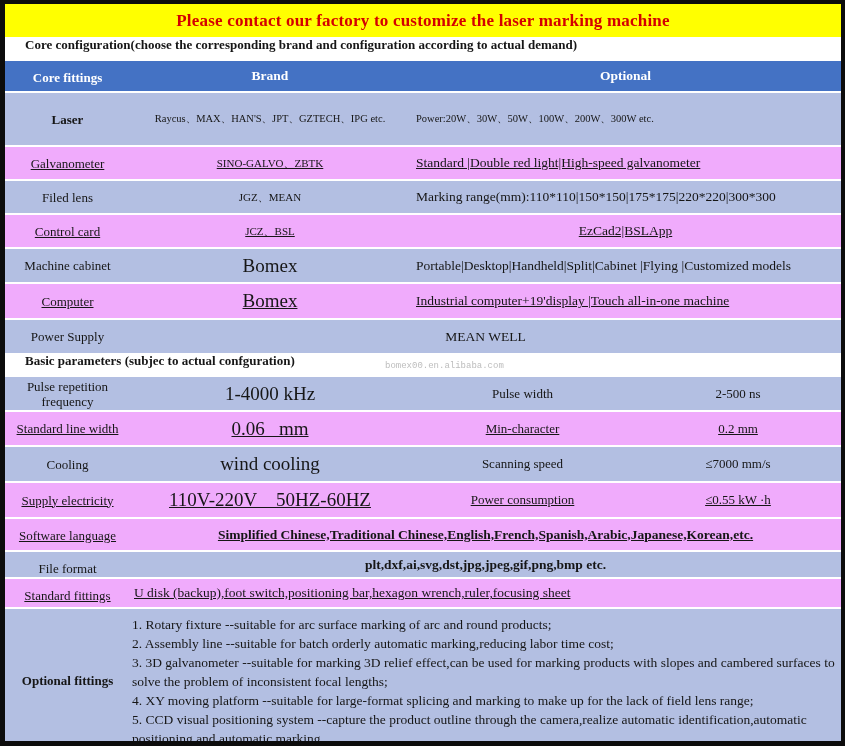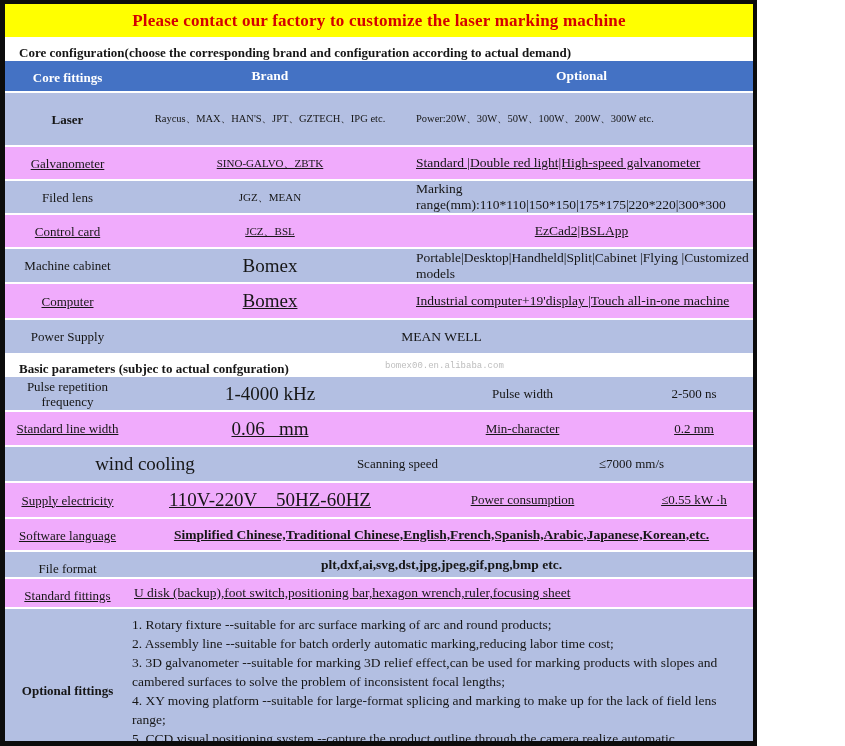--- a/index.html
+++ b/index.html
@@ -1,27 +1,27 @@
 <!DOCTYPE html>
 <html><head>
 <meta charset="utf-8">
 <style>
   html,body { margin:0; padding:0; background:#fff; }
   .page {
-    width:757px; height:746px; box-sizing:border-box;
+    width:845px; height:746px; box-sizing:border-box;
     border-left:5px solid #0c0c0c; border-right:4px solid #0c0c0c;
     border-top:4px solid #0c0c0c; border-bottom:5px solid #0c0c0c;
     background:#fff; overflow:hidden;
     display:flex; flex-direction:column;
     font-family:"Liberation Serif","DejaVu Serif",serif;
     color:#161616;
   }
   .banner { height:33px; flex:0 0 33px; background:#ffff00; display:flex; align-items:center; justify-content:center; }
   .banner-text { color:#d40000; font-weight:bold; font-size:17px; letter-spacing:.2px; }
-  .strip-title { height:24px; flex:0 0 24px; background:#ffffff; display:flex; align-items:flex-end; padding-left:14px; font-weight:bold; font-size:13px; position:relative; }
+  .strip-title { height:24px; flex:0 0 24px; background:#ffffff; display:flex; align-items:flex-start; padding-left:20px; font-weight:bold; font-size:13px; position:relative; }
   .watermark { position:absolute; left:380px; top:8px; font-family:Liberation Mono, monospace; font-size:9px; color:#bdbdbd; font-weight:normal; }
   .thead { height:30px; flex:0 0 30px; background:#4472c4; color:#ffffff; font-weight:bold; font-size:13.5px; display:flex; margin-bottom:2px; }
   .row { display:flex; margin-bottom:2px; }
   .dark { background:#b3bfe2; }
   .light { background:#f0abfc;text-decoration:underline; }
   .c1 { width:125px; flex:0 0 125px; display:flex; align-items:center; justify-content:center; text-align:center; font-size:13px; line-height:15px; padding:16px 2px; box-sizing:border-box; }
   .c2 { width:280px; flex:0 0 280px; display:flex; align-items:center; justify-content:center; text-align:center; }
   .c3 { flex:1 1 auto; display:flex; align-items:center; font-size:13.5px; }
   .c3.left { justify-content:flex-start; padding-left:6px; }
   .c3.center { justify-content:center; }
@@ -117,20 +117,21 @@
   </div>
 
   <div class="row light h33">
     <div class="c1">Standard line width</div>
     <div class="c2 md pre">0.06   mm</div>
     <div class="c3b">Min-character</div>
     <div class="c4">0.2 mm</div>
   </div>
 
   <div class="row dark h34">
+    <div class="c1">Cooling</div>
     <div class="c2 md pre">wind cooling</div>
     <div class="c3b">Scanning speed</div>
     <div class="c4">≤7000 mm/s</div>
   </div>
 
   <div class="row light h34">
     <div class="c1">Supply electricity</div>
     <div class="c2 md pre">110V-220V    50HZ-60HZ</div>
     <div class="c3b">Power consumption</div>
     <div class="c4">≤0.55 kW ·h</div>

